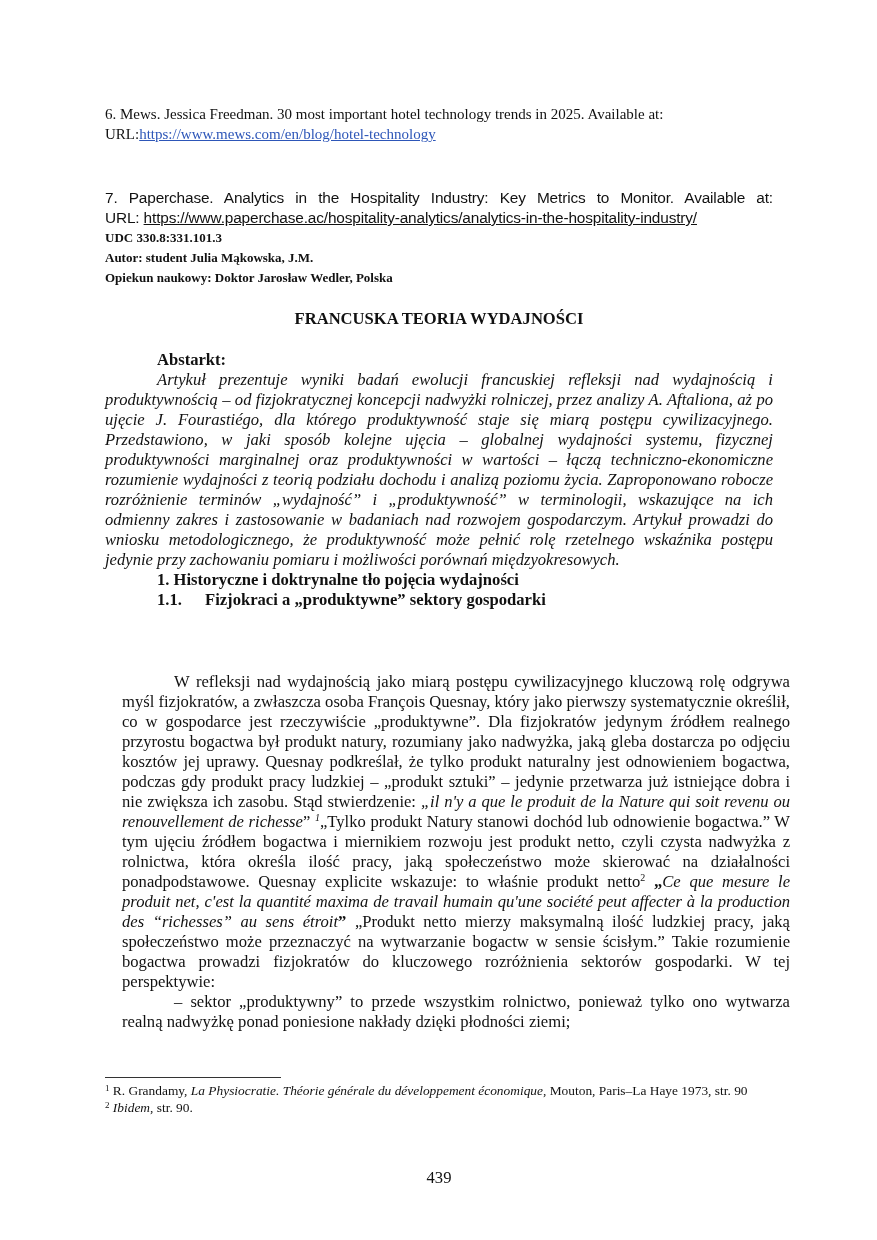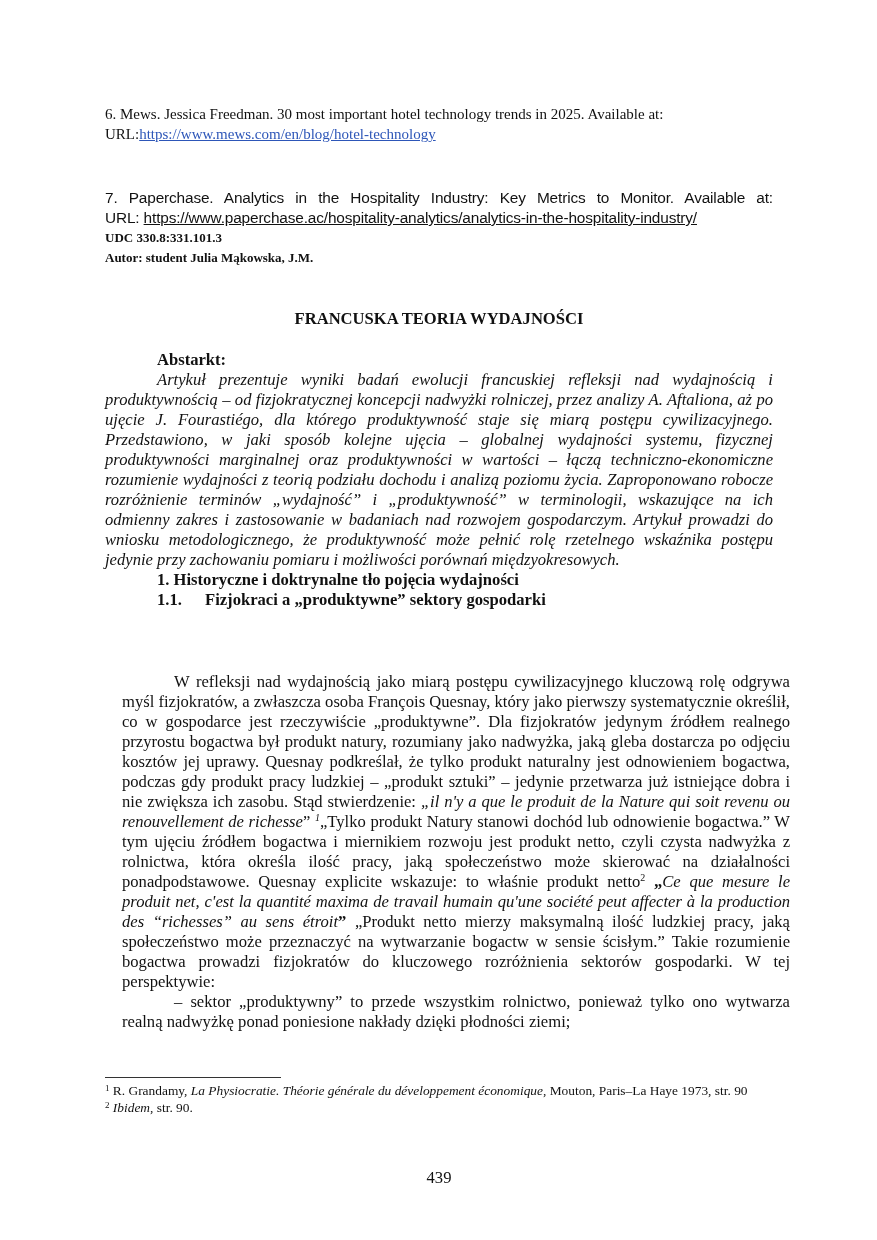--- a/index.html
+++ b/index.html
@@ -46,20 +46,21 @@
     </div>
     <div class="ref2">
       <div class="justify">7. Paperchase. Analytics in the Hospitality Industry: Key Metrics to Monitor. Available at:</div>
       <span>URL: </span><a class="link2">https://www.paperchase.ac/hospitality-analytics/analytics-in-the-hospitality-industry/</a>
     </div>
   </div>
 
   <div class="meta">
     <div>UDC 330.8:331.101.3</div>
     <div>Autor: student Julia Mąkowska, J.M.</div>
+    <div>Opiekun naukowy: Doktor Jarosław Wedler, Polska</div>
   </div>
 
   <div class="title">FRANCUSKA TEORIA WYDAJNOŚCI</div>
 
   <div class="abs">
     <div class="line b" style="padding-left:52px">Abstarkt:</div>
     <div class="line i indent" style="text-align:justify">Artykuł prezentuje wyniki badań ewolucji francuskiej refleksji nad wydajnością i produktywnością – od fizjokratycznej koncepcji nadwyżki rolniczej, przez analizy A. Aftaliona, aż po ujęcie J. Fourastiégo, dla którego produktywność staje się miarą postępu cywilizacyjnego. Przedstawiono, w jaki sposób kolejne ujęcia – globalnej wydajności systemu, fizycznej produktywności marginalnej oraz produktywności w wartości – łączą techniczno-ekonomiczne rozumienie wydajności z teorią podziału dochodu i analizą poziomu życia. Zaproponowano robocze rozróżnienie terminów „wydajność” i „produktywność” w terminologii, wskazujące na ich odmienny zakres i zastosowanie w badaniach nad rozwojem gospodarczym. Artykuł prowadzi do wniosku metodologicznego, że produktywność może pełnić rolę rzetelnego wskaźnika postępu jedynie przy zachowaniu pomiaru i możliwości porównań międzyokresowych.</div>
     <div class="line h1">1. Historyczne i doktrynalne tło pojęcia wydajności</div>
     <div class="line h2">
       <span class="num">1.1.</span><span>Fizjokraci a „produktywne” sektory gospodarki</span>

